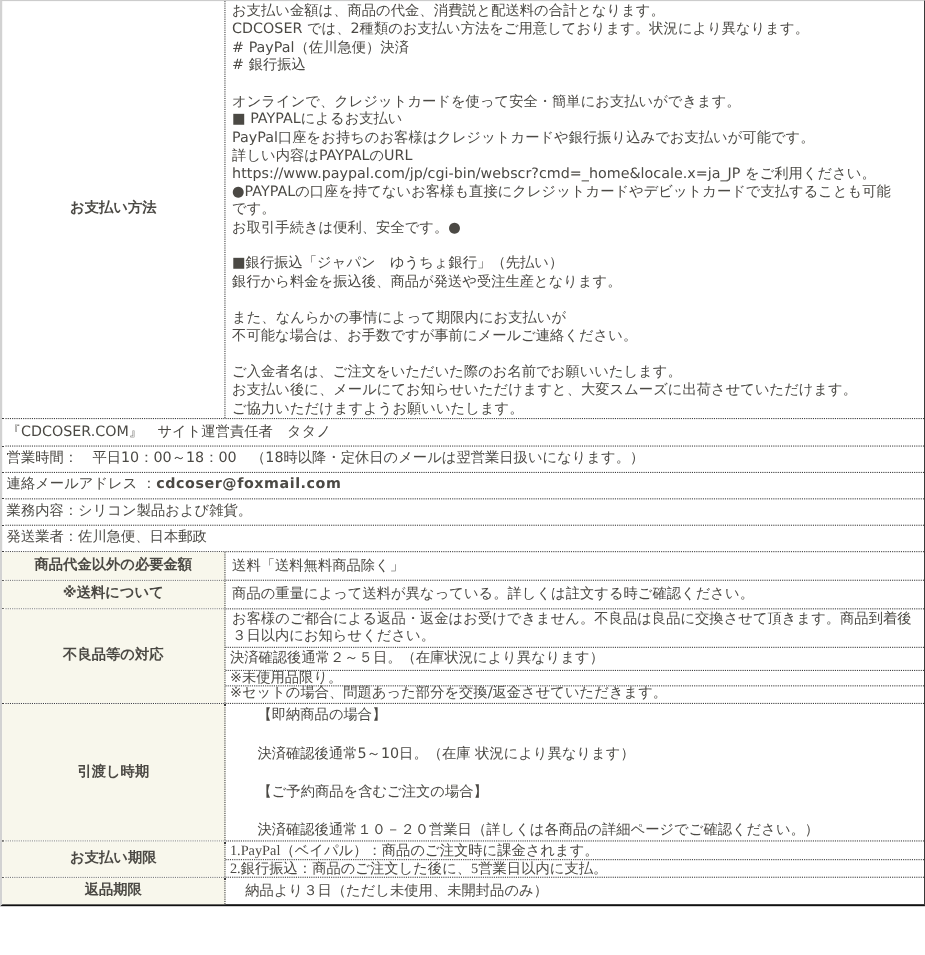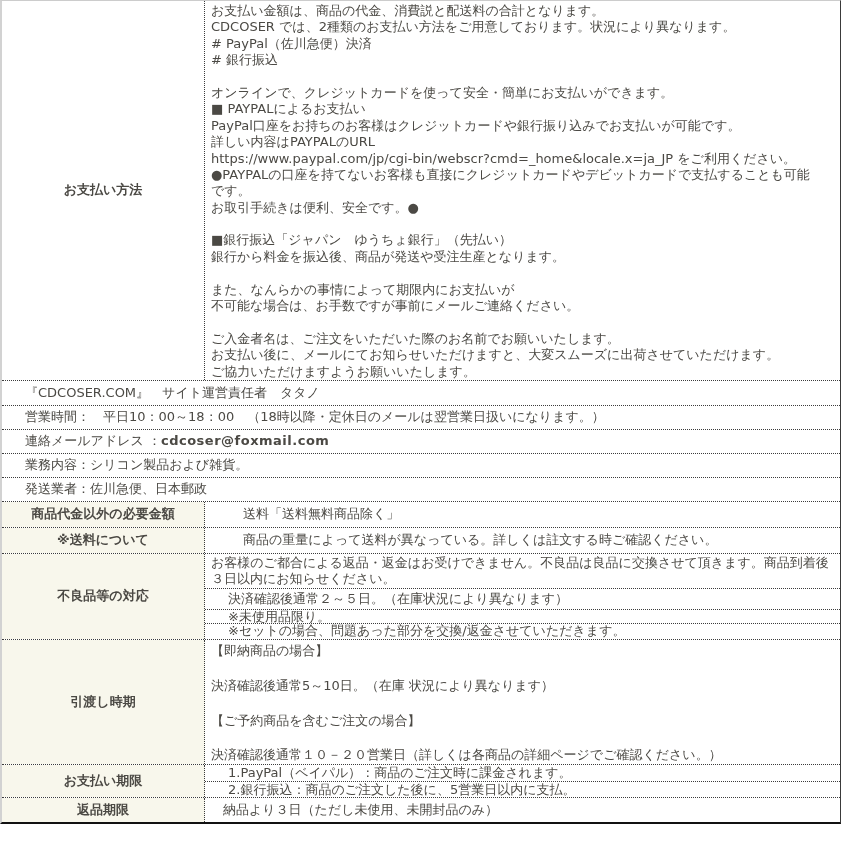--- a/index.html
+++ b/index.html
@@ -20,32 +20,32 @@
     display:flex;align-items:center;justify-content:center;
     font-weight:bold;text-align:left;
     padding:2px 4px;line-height:16px;
   }
   .ivory .hcell{background:#f8f7ec;}
   .ccell{flex:1;min-width:0;box-sizing:border-box;}
   
   .r1 .ccell{padding:2px 6px 0 6px;}
   .line{height:16.4px;line-height:16.4px;white-space:pre-wrap;overflow:visible;}
   
-  .sub{display:flex;align-items:center;box-sizing:border-box;padding:0 23px;line-height:16px;}
+  .sub{display:flex;align-items:center;box-sizing:border-box;padding:0 4px;line-height:16px;}
   .sub + .sub{border-top:1px dotted #3c3c3c;}
   .r2 .sub{min-height:24px;}
-  .r3 .ccell,.r4 .ccell{display:flex;align-items:center;padding:0 6px;min-height:25px;margin-left:32px;}
+  .r3 .ccell,.r4 .ccell{display:flex;align-items:center;padding:0 6px;min-height:25px;}
   .r3 .hcell{min-height:25px;} .r4 .hcell{min-height:25px;}
   .r5 .s0{min-height:32px;line-height:16px;padding:1px 6px;}
   .r5 .s1{min-height:21px;}
   .r5 .s2{min-height:14px;line-height:13px;}
   .r5 .s3{min-height:16px;line-height:14px;}
   .r6 .ccell{padding:2px 6px 0 6px;}
-  .line6{height:17.4px;line-height:17.4px;white-space:pre-wrap;}
-  .r7 .sub{min-height:16px;line-height:15px;}
+  .line6{height:17.4px;line-height:17.4px;white-space:pre-wrap;margin-left:23px;}
+  .r7 .sub{min-height:16px;line-height:15px;font-family:Liberation Serif, serif;}
   .r8 .ccell,.r9 .ccell{display:flex;align-items:center;padding:0 18px;}
   .r8 .ccell{min-height:24px;} .r9 .ccell{min-height:22px;}
   .email{font-weight:bold;letter-spacing:.5px;}
 </style>
 </head>
 <body>
 
 <div class="shop-table">
 
   <div class="row r1">

